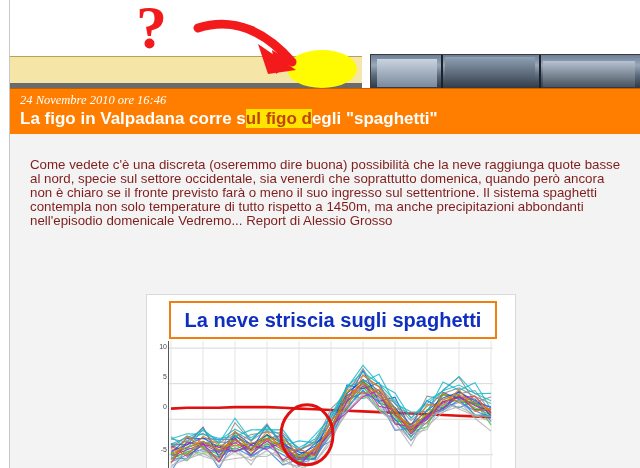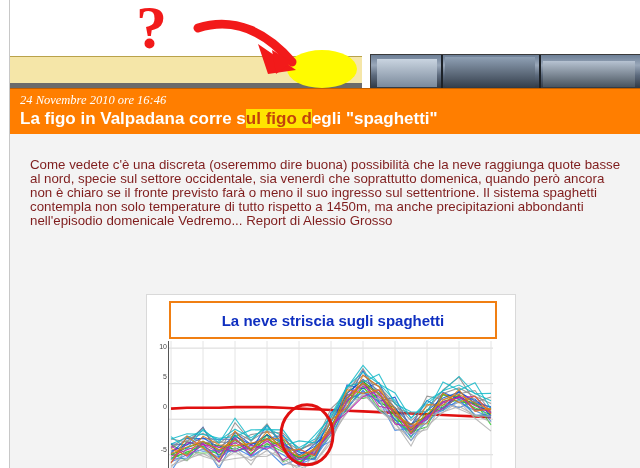--- a/index.html
+++ b/index.html
@@ -146,21 +146,21 @@
     height: 34px;
     background: #ffffff;
     border: 2px solid #f07f13;
     display: flex;
     align-items: center;
     justify-content: center;
   }
   .chart-title-box span {
     color: #0f2fc0;
     font-weight: bold;
-    font-size: 15px;
+    font-size: 20px;
   }
   .plot-area {
     position: absolute;
     left: 22px; top: 46px;
     width: 324px;
     height: 128px;
     background: #ffffff;
     overflow: hidden;
   }
   .y-axis-labels {

